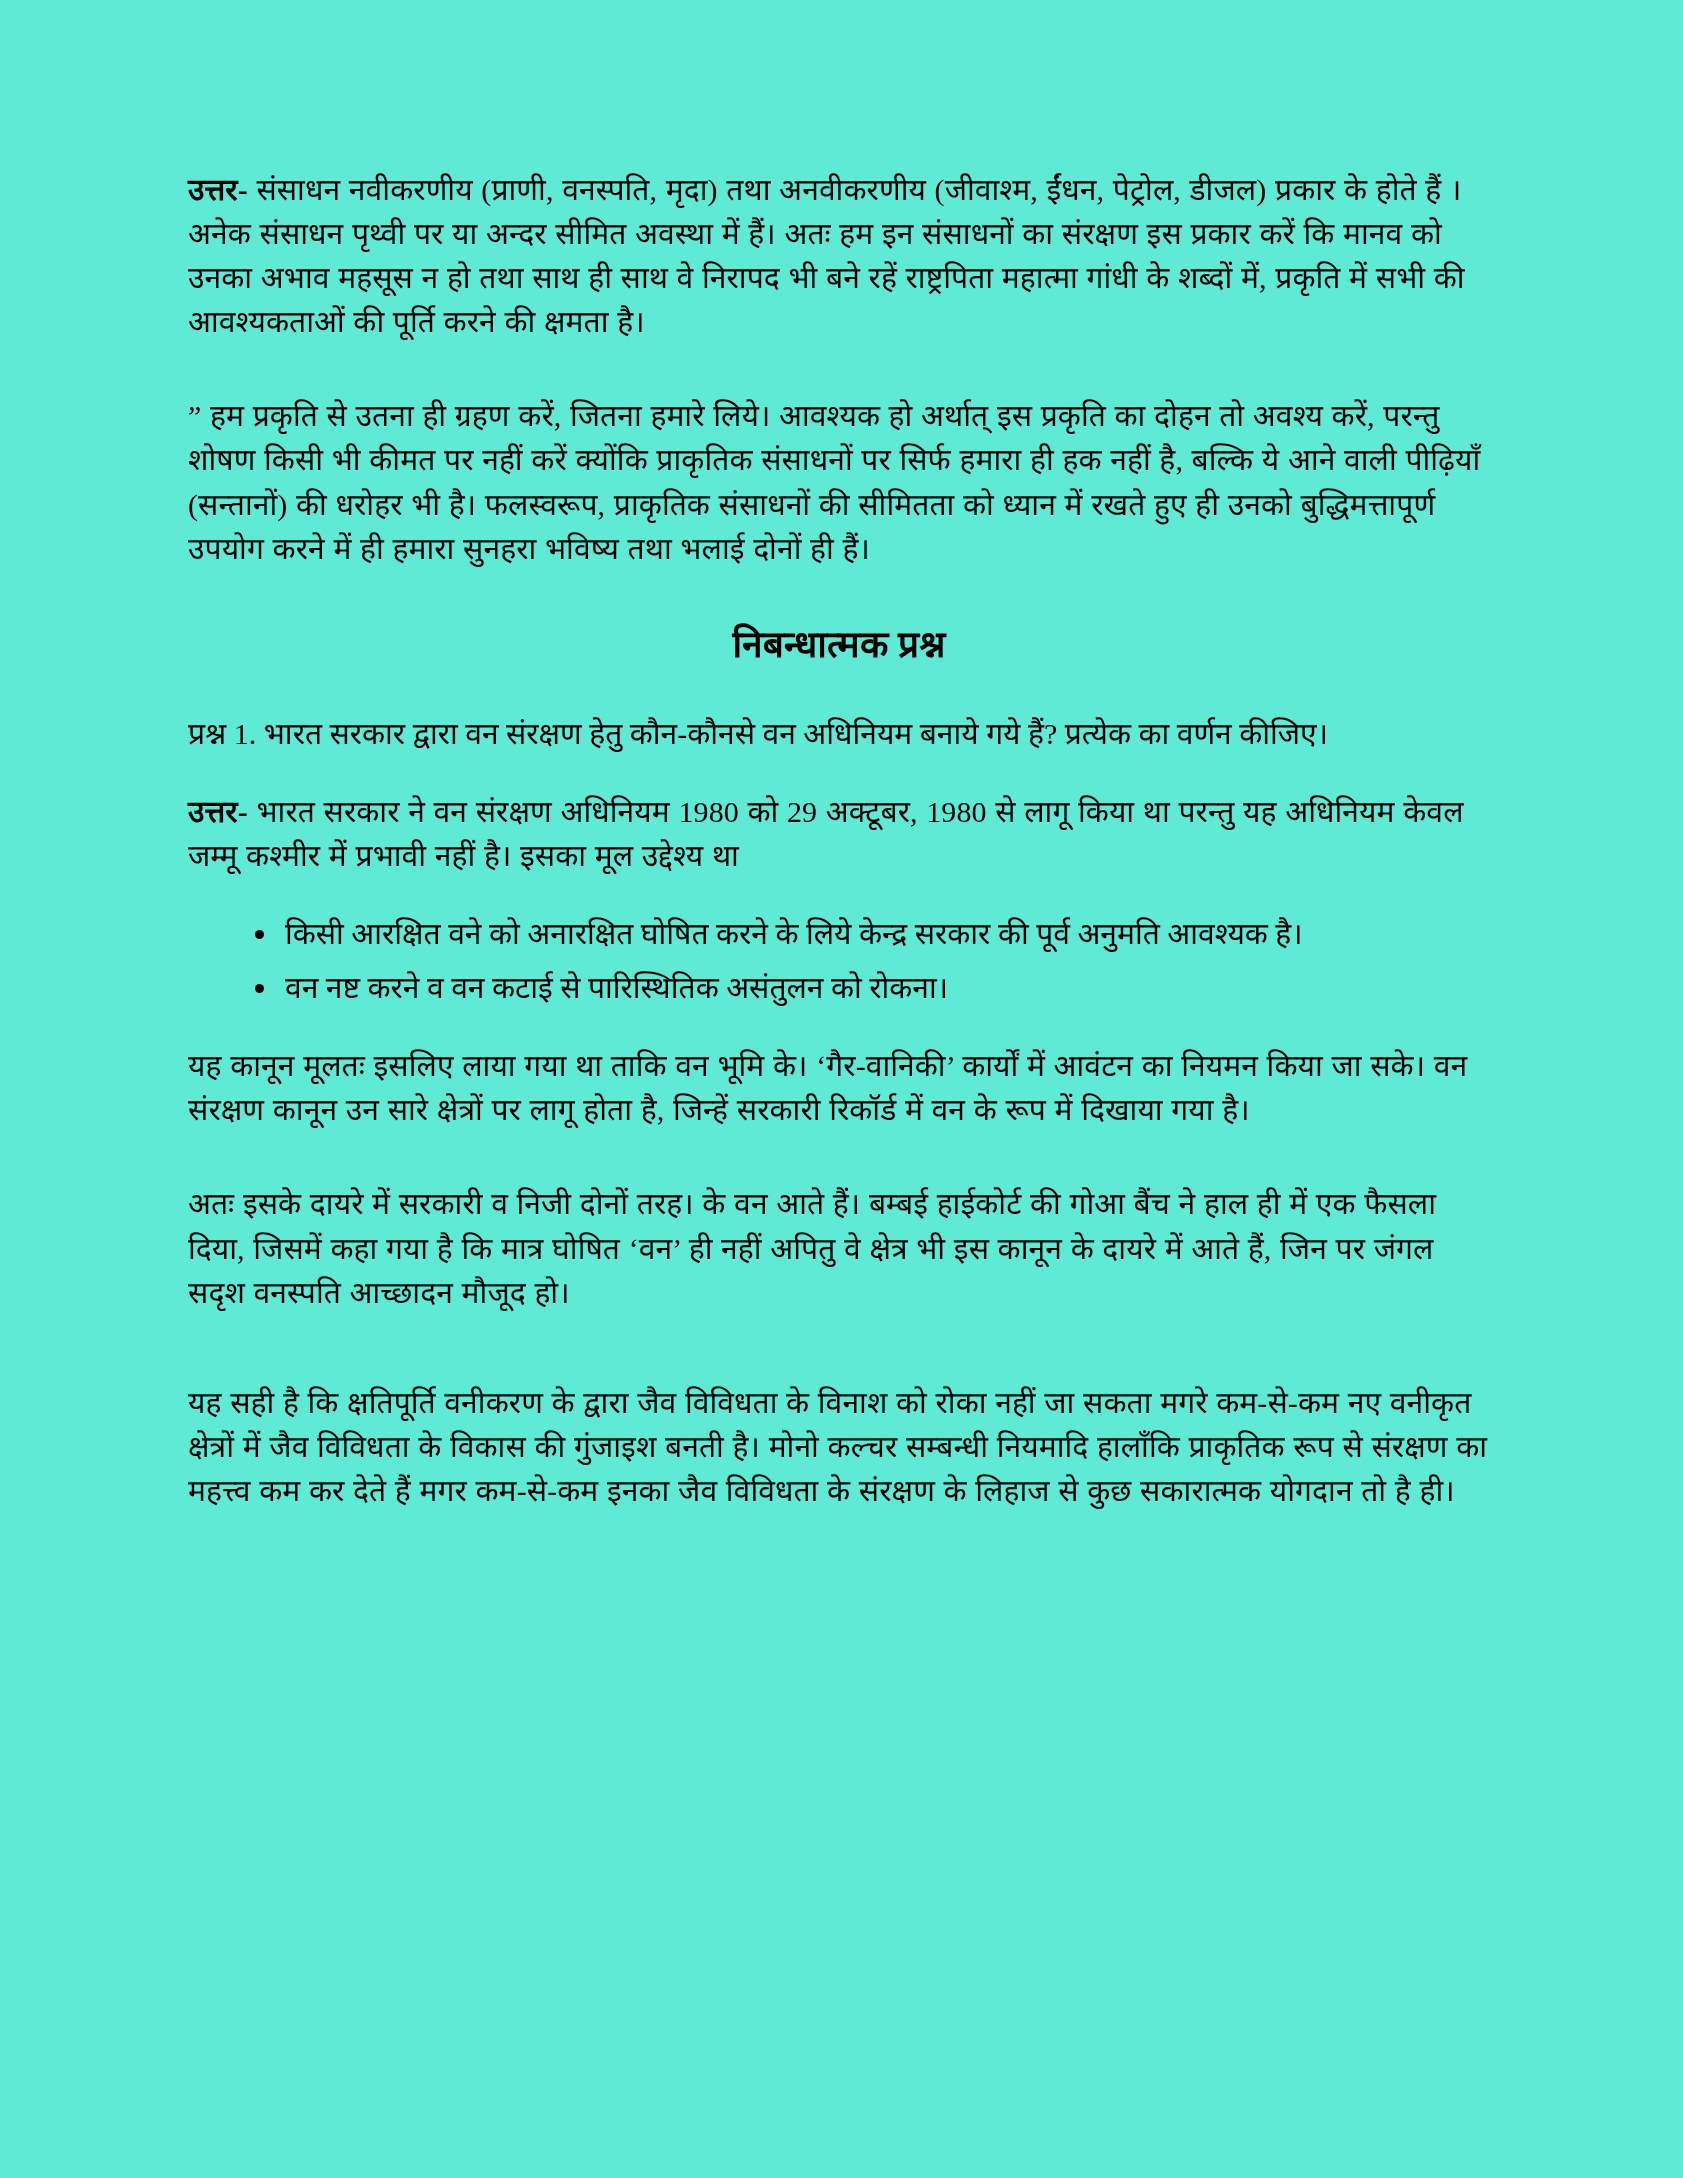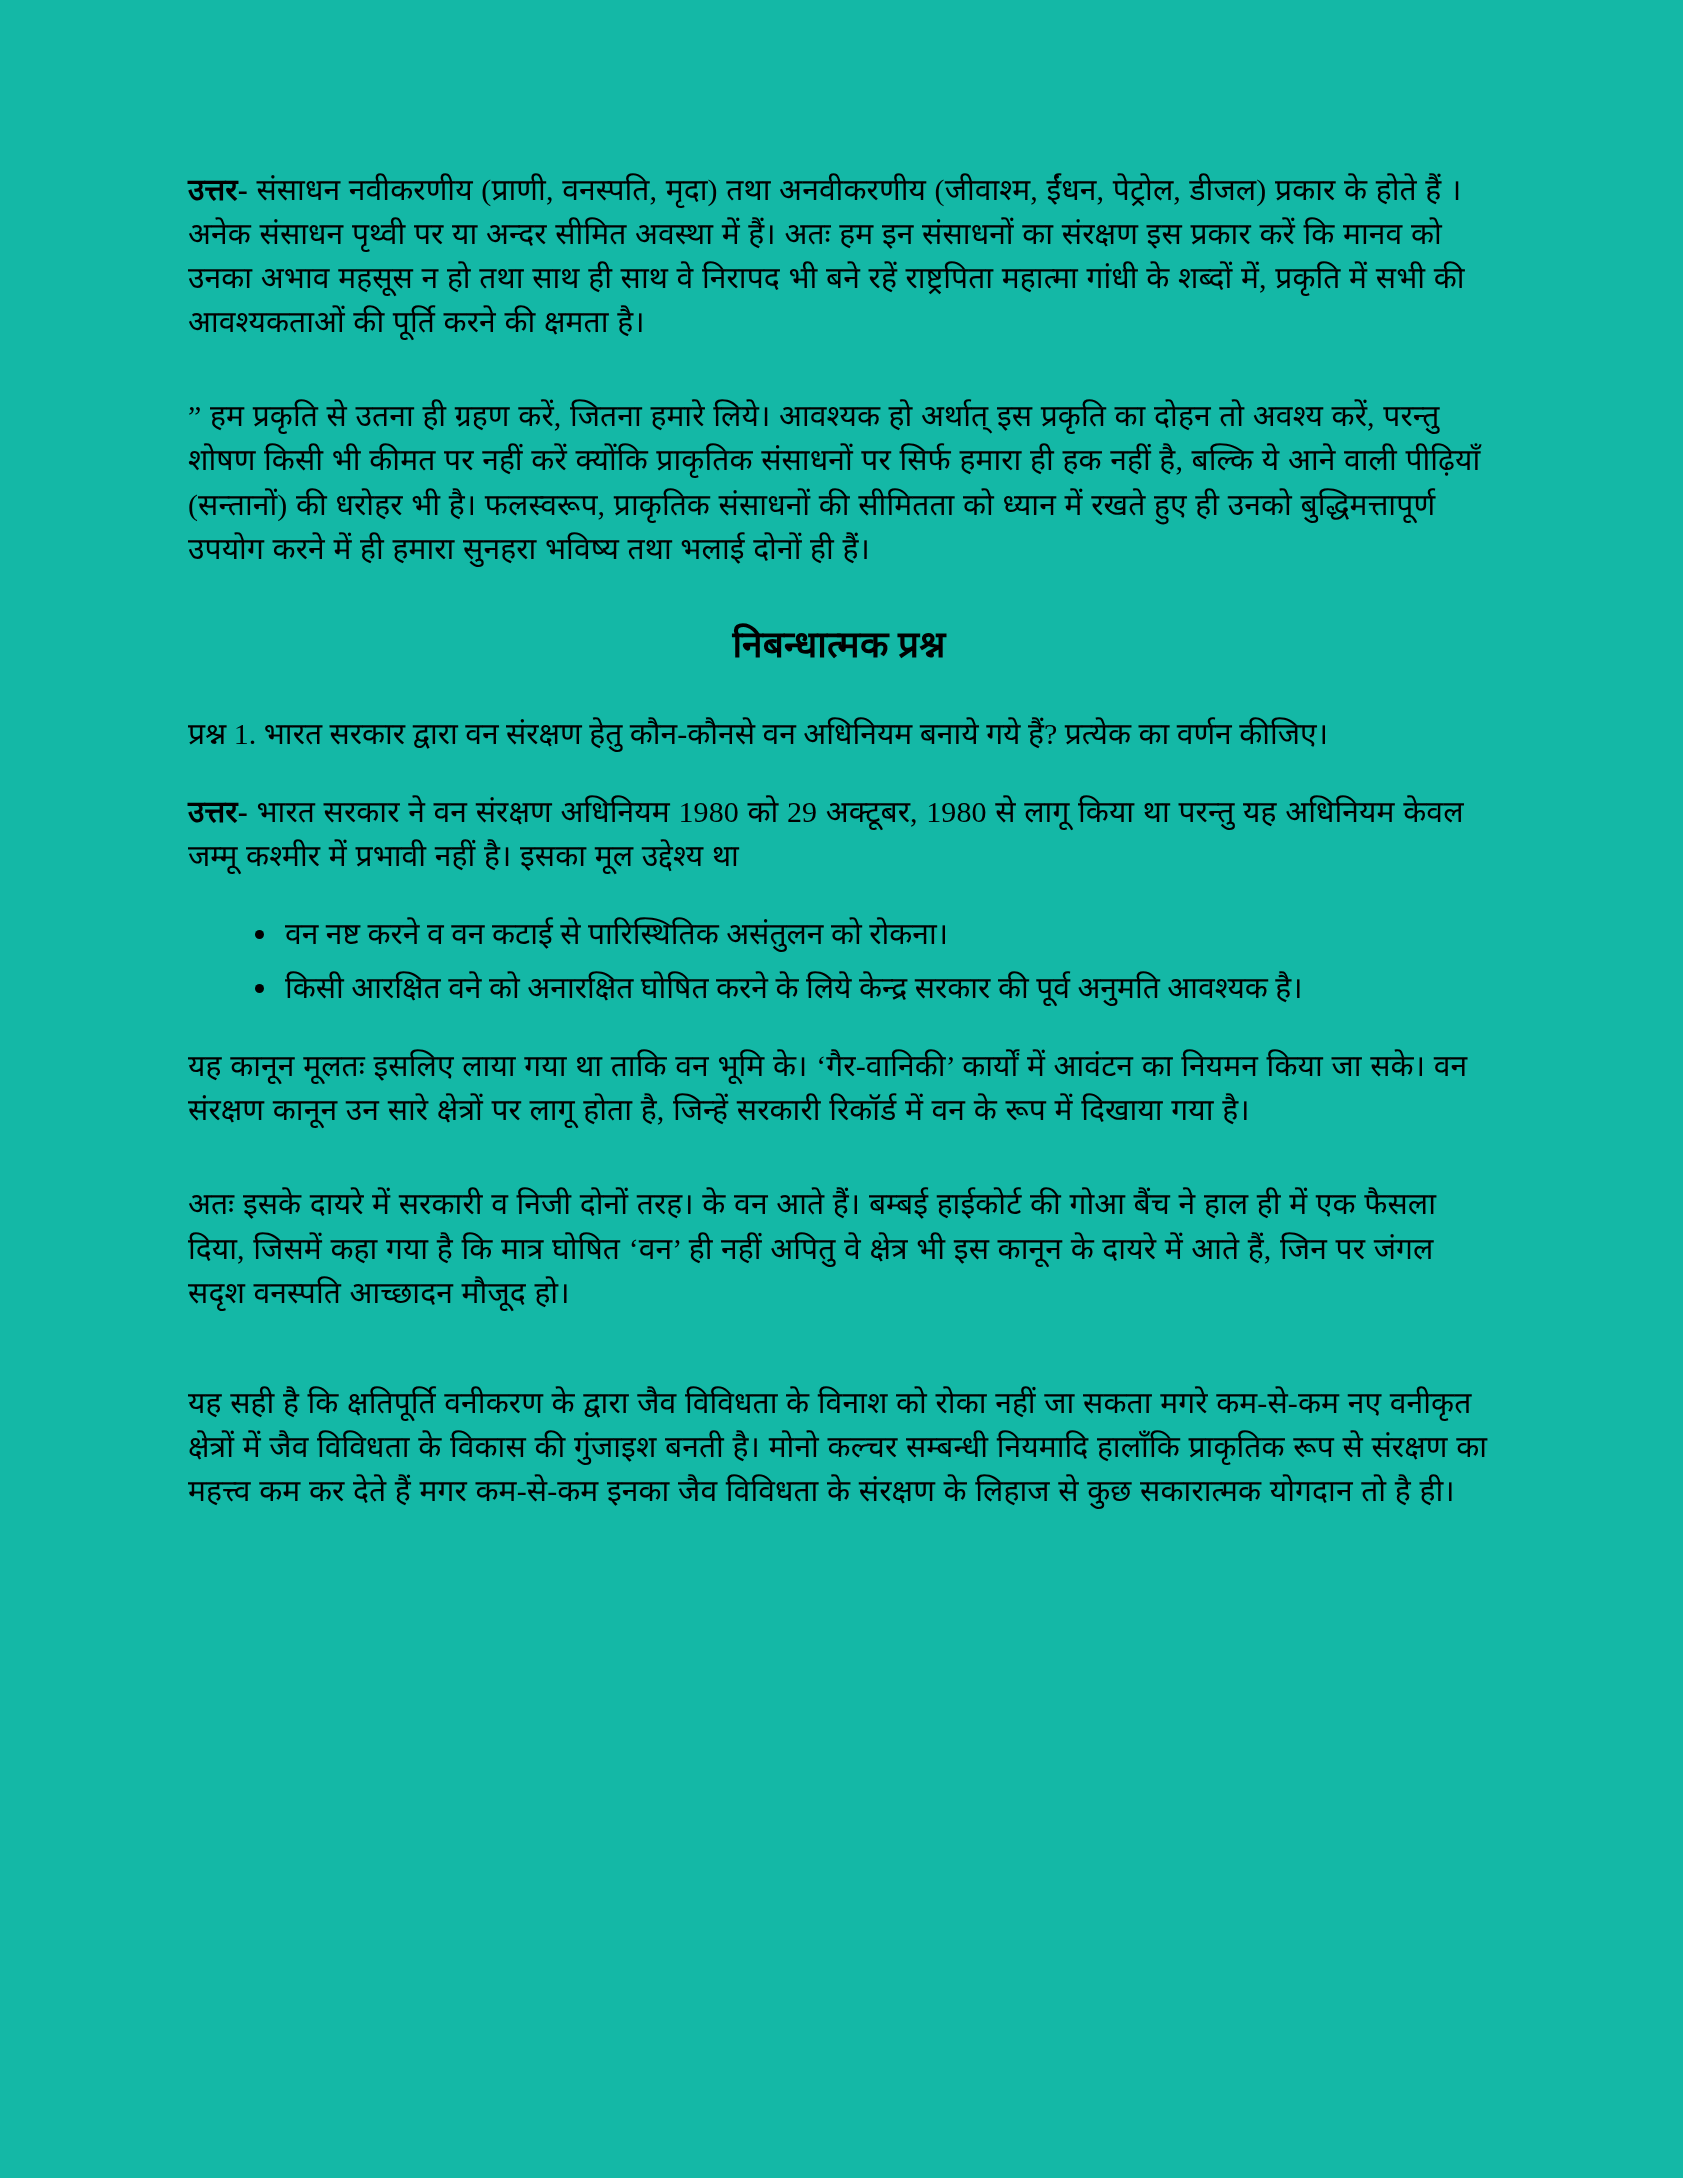--- a/index.html
+++ b/index.html
@@ -14,21 +14,21 @@
     font-family: "Liberation Serif", "DejaVu Serif", serif;
     color: #000000;
     -webkit-font-smoothing: antialiased;
   }
   .page {
     position: relative;
     width: 1683px;
     min-height: 2178px;
     box-sizing: border-box;
     padding: 168px 193px 114px 188px;
-    background: #14b8a6;
+    background: #5eead4;
   }
   .para {
     font-size: 30px;
     line-height: 1.47;
     margin: 0 0 34px 0;
     text-align: left;
     letter-spacing: 0.1px;
     word-spacing: 1px;
   }
   .lead {
@@ -82,22 +82,22 @@
 
   <p class="para">” हम प्रकृति से उतना ही ग्रहण करें, जितना हमारे लिये। आवश्यक हो अर्थात् इस प्रकृति का दोहन तो अवश्य करें, परन्तु शोषण किसी भी कीमत पर नहीं करें क्योंकि प्राकृतिक संसाधनों पर सिर्फ हमारा ही हक नहीं है, बल्कि ये आने वाली पीढ़ियाँ (सन्तानों) की धरोहर भी है। फलस्वरूप, प्राकृतिक संसाधनों की सीमितता को ध्यान में रखते हुए ही उनको बुद्धिमत्तापूर्ण उपयोग करने में ही हमारा सुनहरा भविष्य तथा भलाई दोनों ही हैं।</p>
 
   <h2 class="section-heading">निबन्धात्मक प्रश्न</h2>
 
   <p class="question">प्रश्न 1. भारत सरकार द्वारा वन संरक्षण हेतु कौन-कौनसे वन अधिनियम बनाये गये हैं? प्रत्येक का वर्णन कीजिए।</p>
 
   <p class="para"><span class="lead">उत्तर-</span><span> भारत सरकार ने वन संरक्षण अधिनियम 1980 को 29 अक्टूबर, 1980 से लागू किया था परन्तु यह अधिनियम केवल जम्मू कश्मीर में प्रभावी नहीं है। इसका मूल उद्देश्य था</span></p>
 
   <ul class="bullets">
+    <li>किसी आरक्षित वने को अनारक्षित घोषित करने के लिये केन्द्र सरकार की पूर्व अनुमति आवश्यक है।</li>
     <li>वन नष्ट करने व वन कटाई से पारिस्थितिक असंतुलन को रोकना।</li>
-    <li>किसी आरक्षित वने को अनारक्षित घोषित करने के लिये केन्द्र सरकार की पूर्व अनुमति आवश्यक है।</li>
   </ul>
 
   <p class="para">यह कानून मूलतः इसलिए लाया गया था ताकि वन भूमि के। ‘गैर-वानिकी’ कार्यों में आवंटन का नियमन किया जा सके। वन संरक्षण कानून उन सारे क्षेत्रों पर लागू होता है, जिन्हें सरकारी रिकॉर्ड में वन के रूप में दिखाया गया है।</p>
 
   <div class="spacer-sm"></div>
 
   <p class="para">अतः इसके दायरे में सरकारी व निजी दोनों तरह। के वन आते हैं। बम्बई हाईकोर्ट की गोआ बैंच ने हाल ही में एक फैसला दिया, जिसमें कहा गया है कि मात्र घोषित ‘वन’ ही नहीं अपितु वे क्षेत्र भी इस कानून के दायरे में आते हैं, जिन पर जंगल सदृश वनस्पति आच्छादन मौजूद हो।</p>
 
   <div class="spacer-sm"></div>
 

